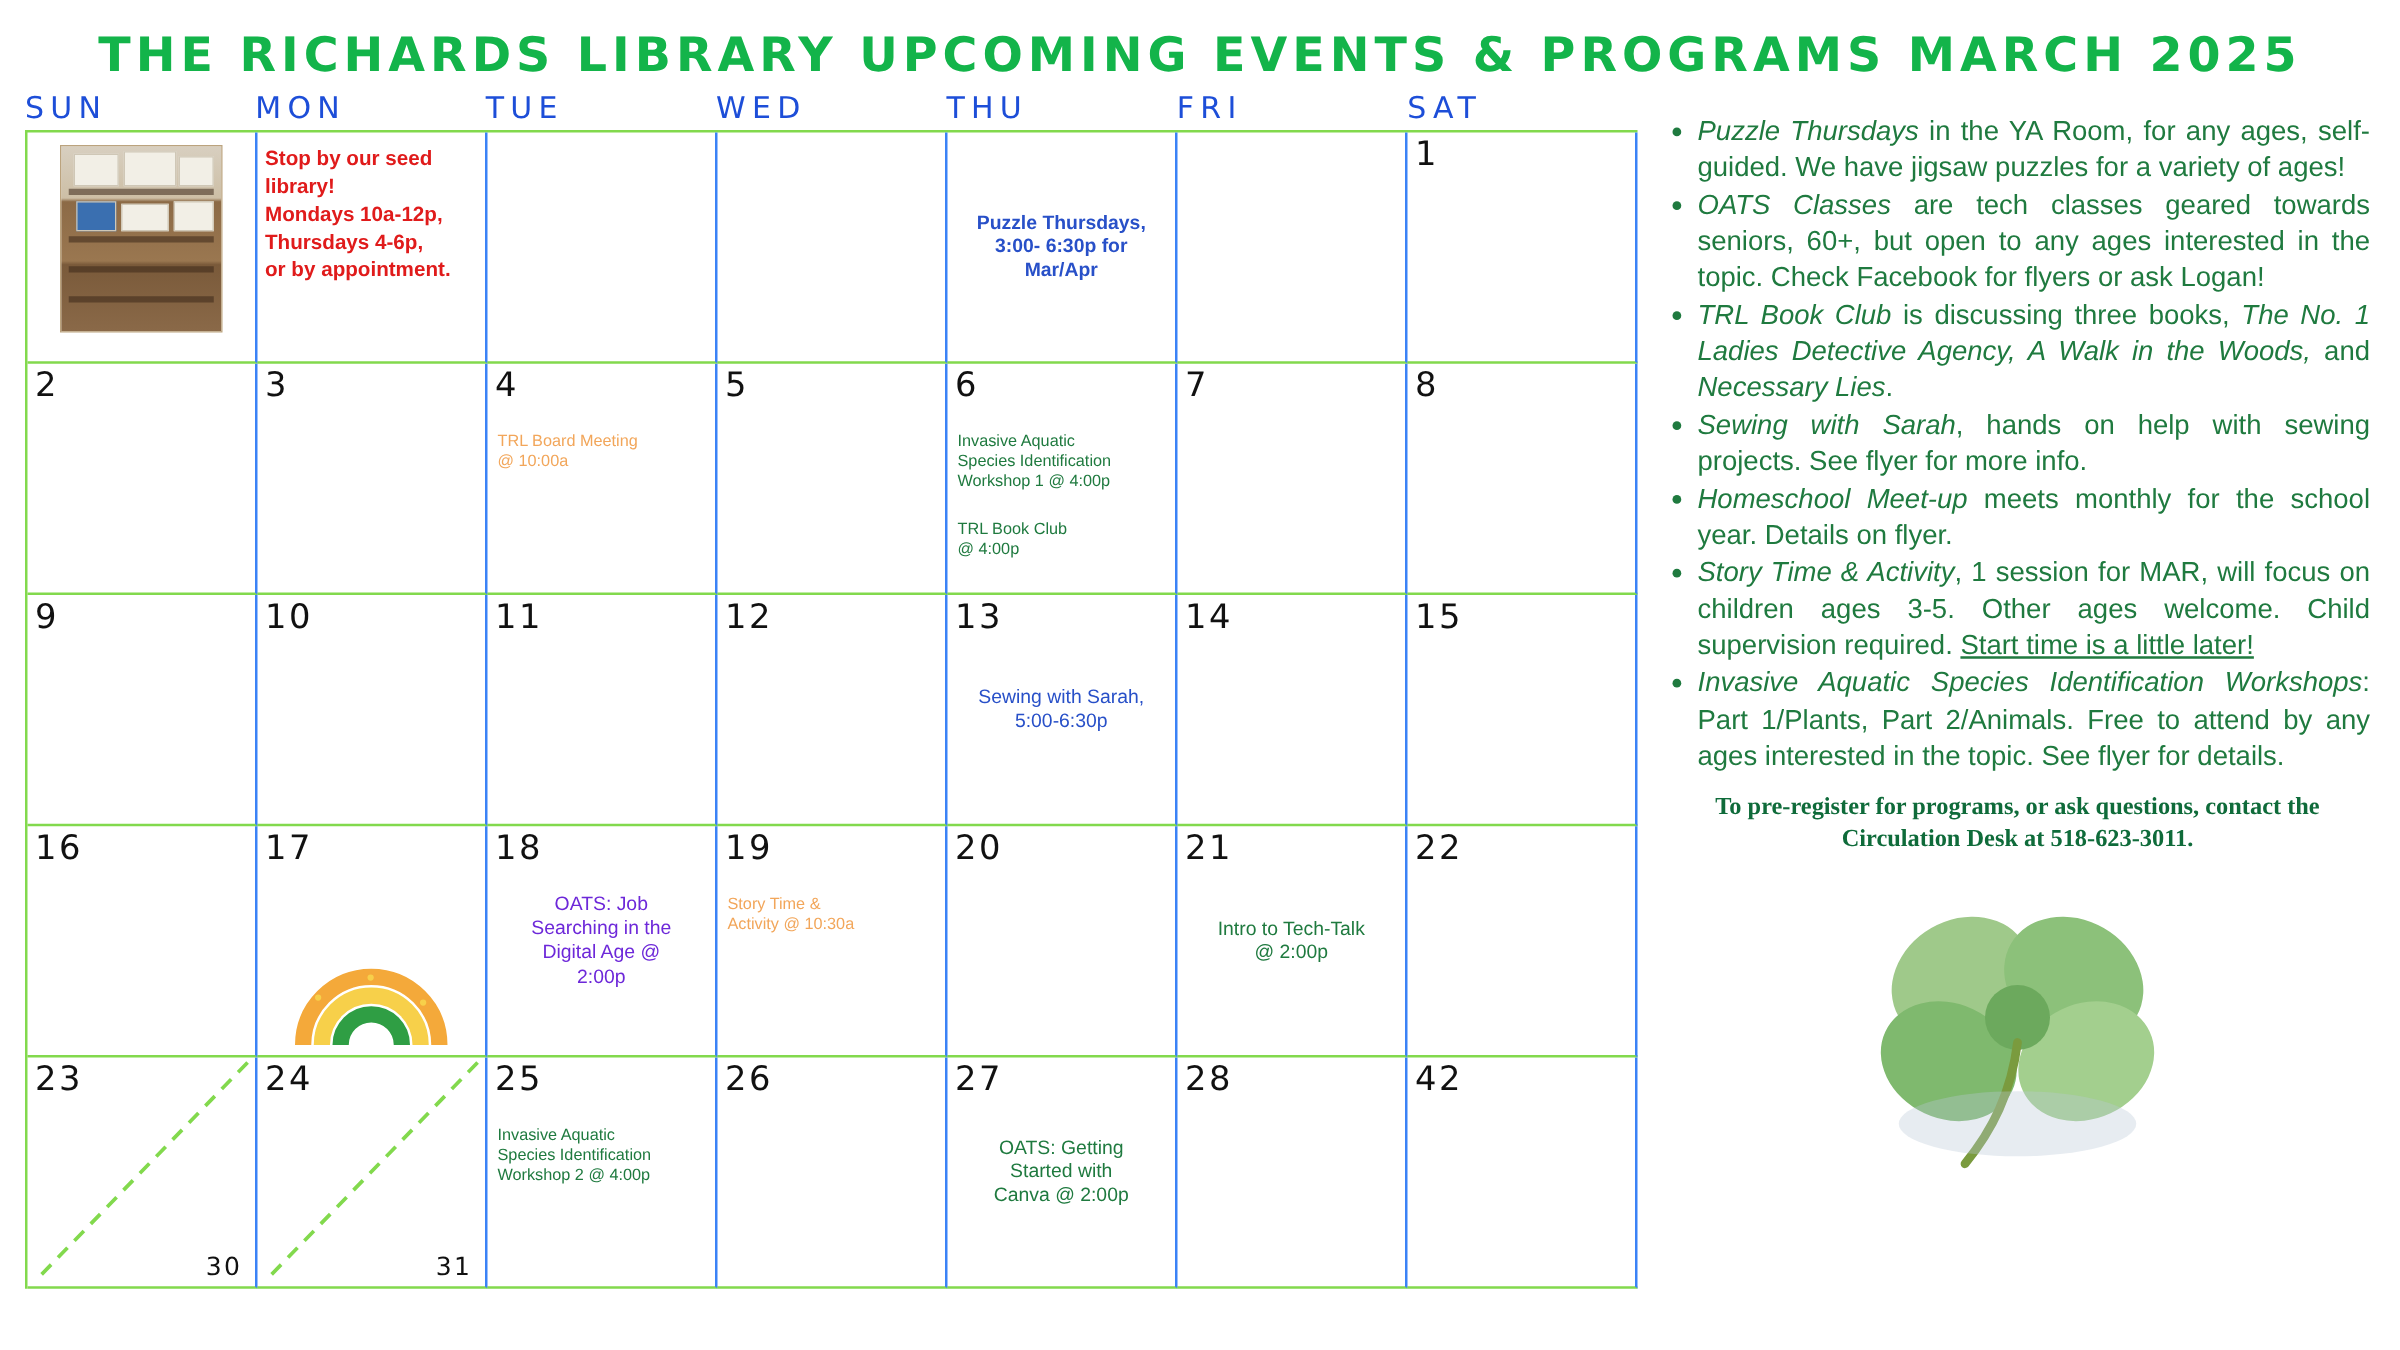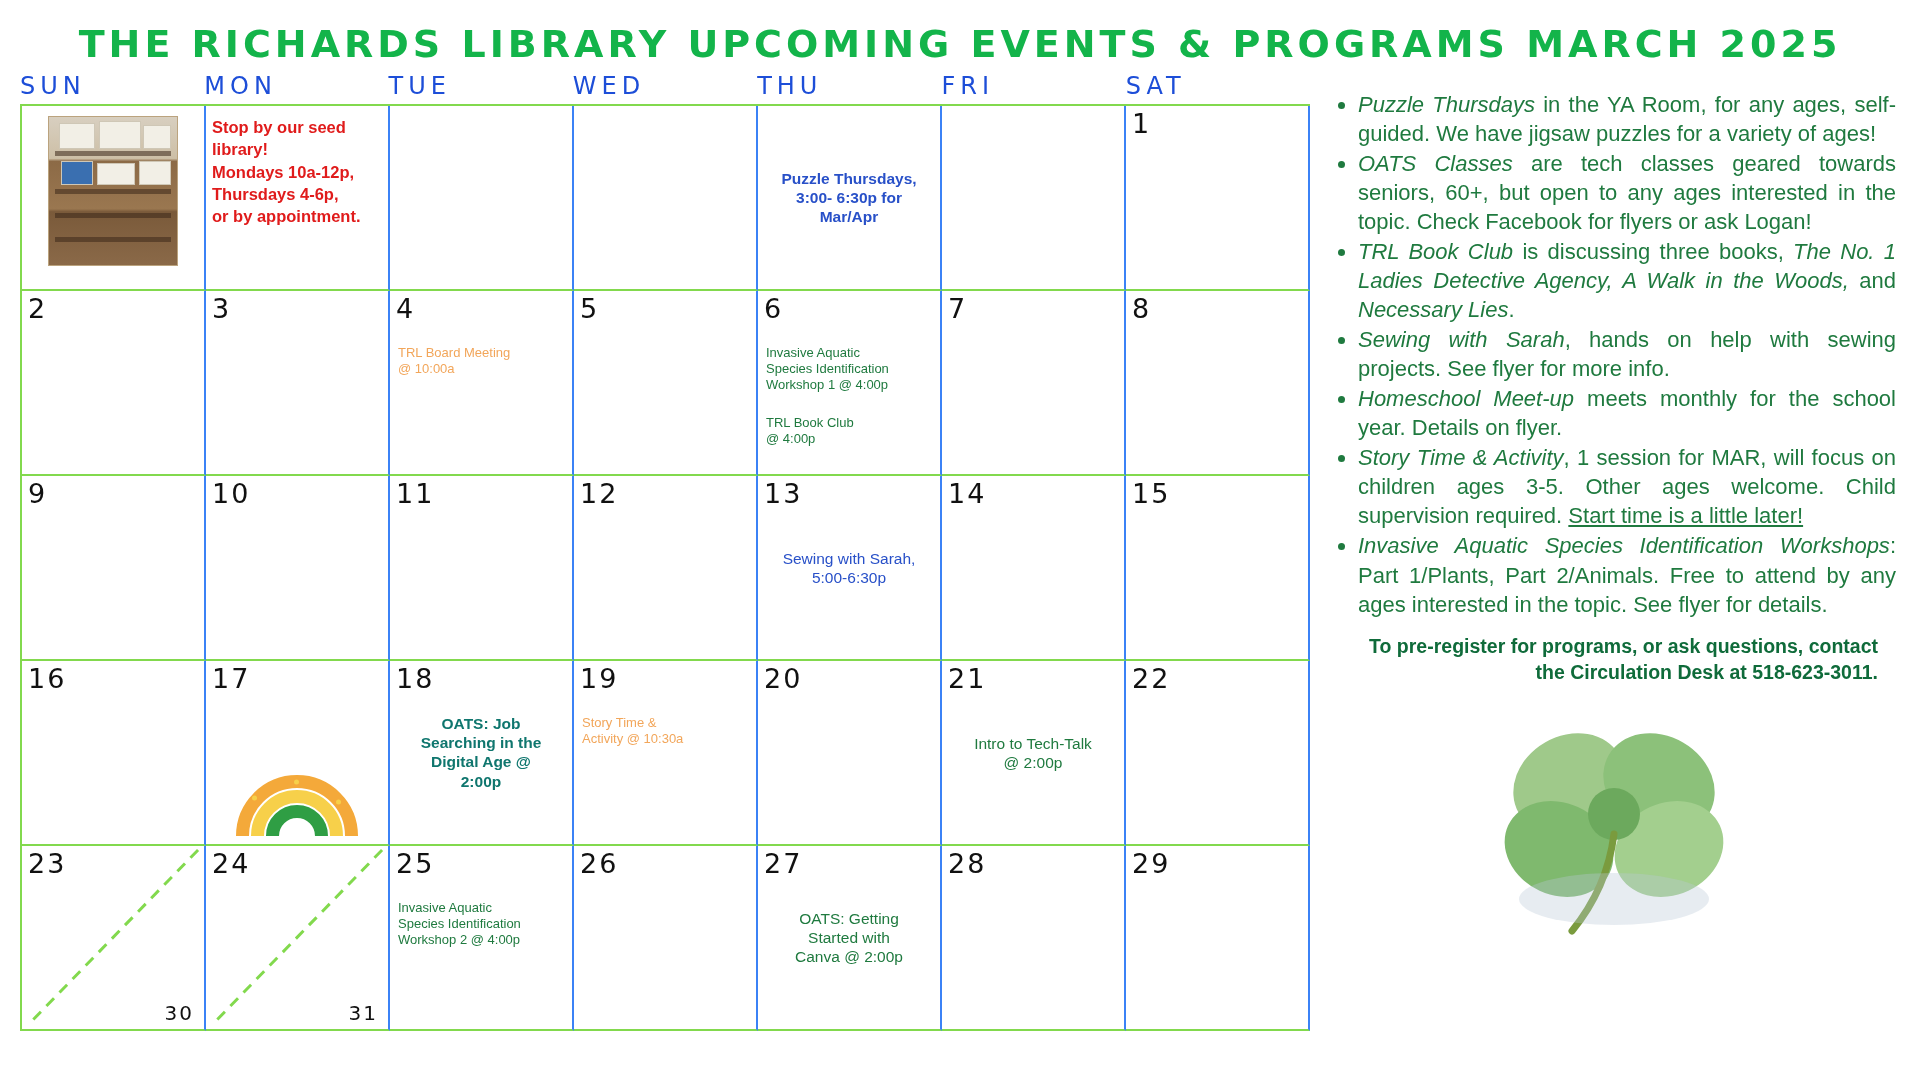--- a/index.html
+++ b/index.html
@@ -140,24 +140,25 @@
     font-size: 22px;
     line-height: 1.32;
     text-align: justify;
   }
   ul.notes li { margin-bottom: 1px; }
   ul.notes em { font-style: italic; }
   ul.notes u { text-decoration: underline; }
   .contact {
     color: #0f6b3a;
     font-weight: bold;
-    text-align: right;
+    text-align: center;
     font-size: 19.5px;
     line-height: 1.35;
     margin: 8px 18px 0 18px;
+    font-family: Liberation Serif, serif;
   }
   .hatch {
     position: absolute;
     inset: 0;
     pointer-events: none;
   }
 </style>
 </head>
 <body>
 
@@ -269,21 +270,21 @@
                 <path d="M8 68 a54 54 0 0 1 109 0" fill="none" stroke="#f4a93a" stroke-width="13"></path>
                 <path d="M23 68 a39 39 0 0 1 79 0" fill="none" stroke="#f7d04a" stroke-width="13"></path>
                 <path d="M38 68 a24 24 0 0 1 49 0" fill="none" stroke="#2f9e44" stroke-width="13"></path>
                 <circle cx="20" cy="30" r="2.5" fill="#f7d04a"></circle>
                 <circle cx="62" cy="14" r="2.5" fill="#f7d04a"></circle>
                 <circle cx="104" cy="34" r="2.5" fill="#f7d04a"></circle>
               </svg></div>
           </div>
           <div class="cell">
             <div class="daynum">18</div>
-            <div class="ev-mid green" style="color: #0f766e; white-space: pre-line; font-weight: bold;">OATS: Job
+            <div class="ev-mid green" style="color: #6d28d9; white-space: pre-line;">OATS: Job
 Searching in the
 Digital Age @
 2:00p</div>
           </div>
           <div class="cell">
             <div class="daynum">19</div>
             <div class="ev orange" style="color: rgb(242, 166, 90); white-space: pre-line;">Story Time &amp;
 Activity @ 10:30a</div>
           </div>
           <div class="cell">
@@ -323,21 +324,21 @@
           <div class="cell">
             <div class="daynum">27</div>
             <div class="ev-mid green" style="color: rgb(31, 122, 63); white-space: pre-line;">OATS: Getting
 Started with
 Canva @ 2:00p</div>
           </div>
           <div class="cell">
             <div class="daynum">28</div>
           </div>
           <div class="cell">
-            <div class="daynum">29</div>
+            <div class="daynum">42</div>
           </div>
         </div>
     </div>
 
     <div class="side">
       <ul class="notes" id="notes">
           <li><em>Puzzle Thursdays</em><span> in the YA Room, for any ages, self-guided. We have jigsaw puzzles for a variety of ages!</span></li>
           <li><em>OATS Classes</em><span> are tech classes geared towards seniors, 60+, but open to any ages interested in the topic. Check Facebook for flyers or ask Logan!</span></li>
           <li><em>TRL Book Club</em><span> is discussing three books, </span><em>The No. 1 Ladies Detective Agency, A Walk in the Woods,</em><span> and </span><em>Necessary Lies</em><span>.</span></li>
           <li><em>Sewing with Sarah</em><span>, hands on help with sewing projects. See flyer for more info.</span></li>

